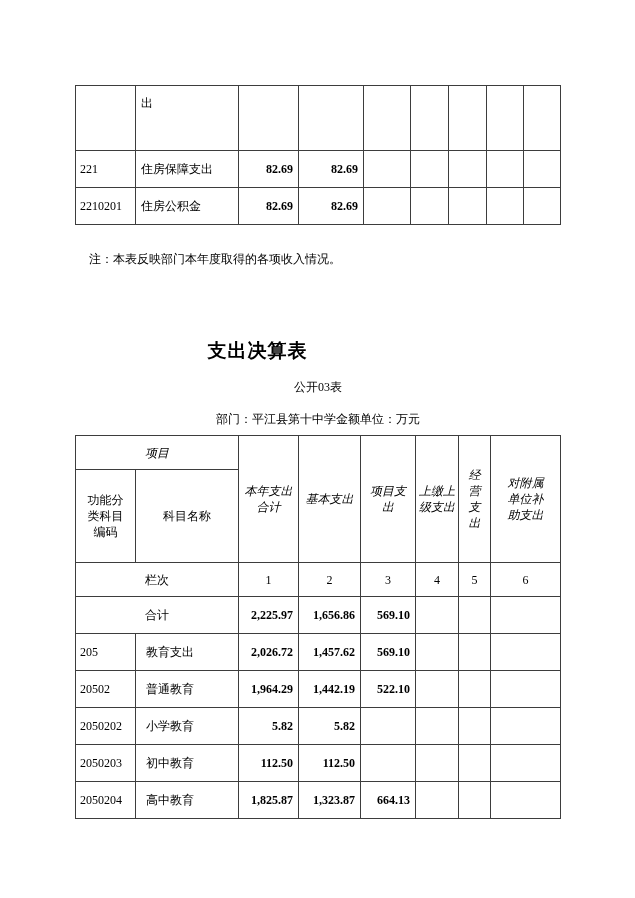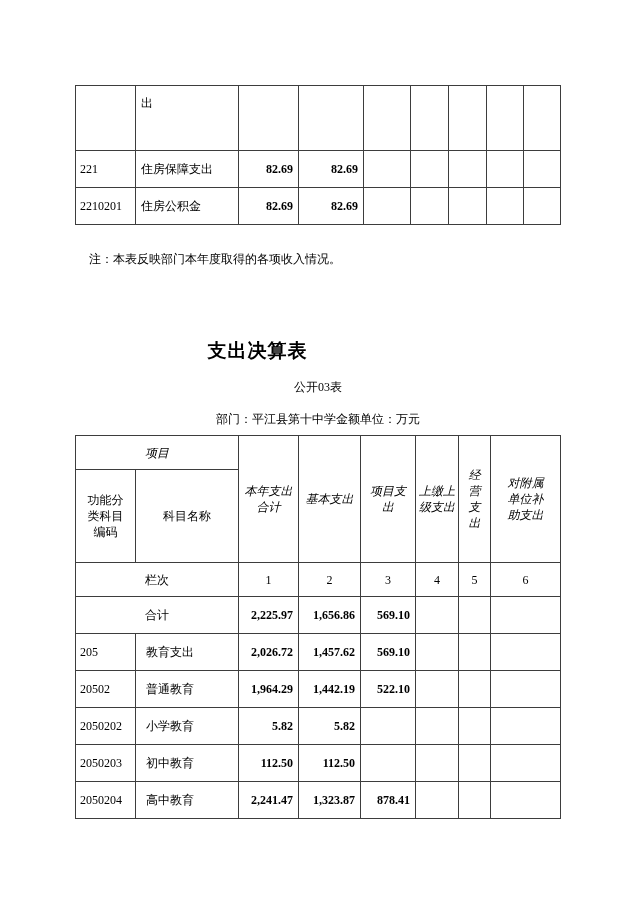--- a/index.html
+++ b/index.html
@@ -209,23 +209,23 @@
       <td class="num-cell">112.50</td>
       <td class="num-cell">112.50</td>
       <td class="num-cell"></td>
       <td></td>
       <td></td>
       <td></td>
     </tr>
     <tr class="h34">
       <td class="code-cell">2050204</td>
       <td class="name-cell-m">高中教育</td>
-      <td class="num-cell">2,241.47</td>
+      <td class="num-cell">1,825.87</td>
       <td class="num-cell">1,323.87</td>
-      <td class="num-cell">878.41</td>
+      <td class="num-cell">664.13</td>
       <td></td>
       <td></td>
       <td></td>
     </tr>
   </tbody>
     </table>
 
 </div>
 
 </body></html>

